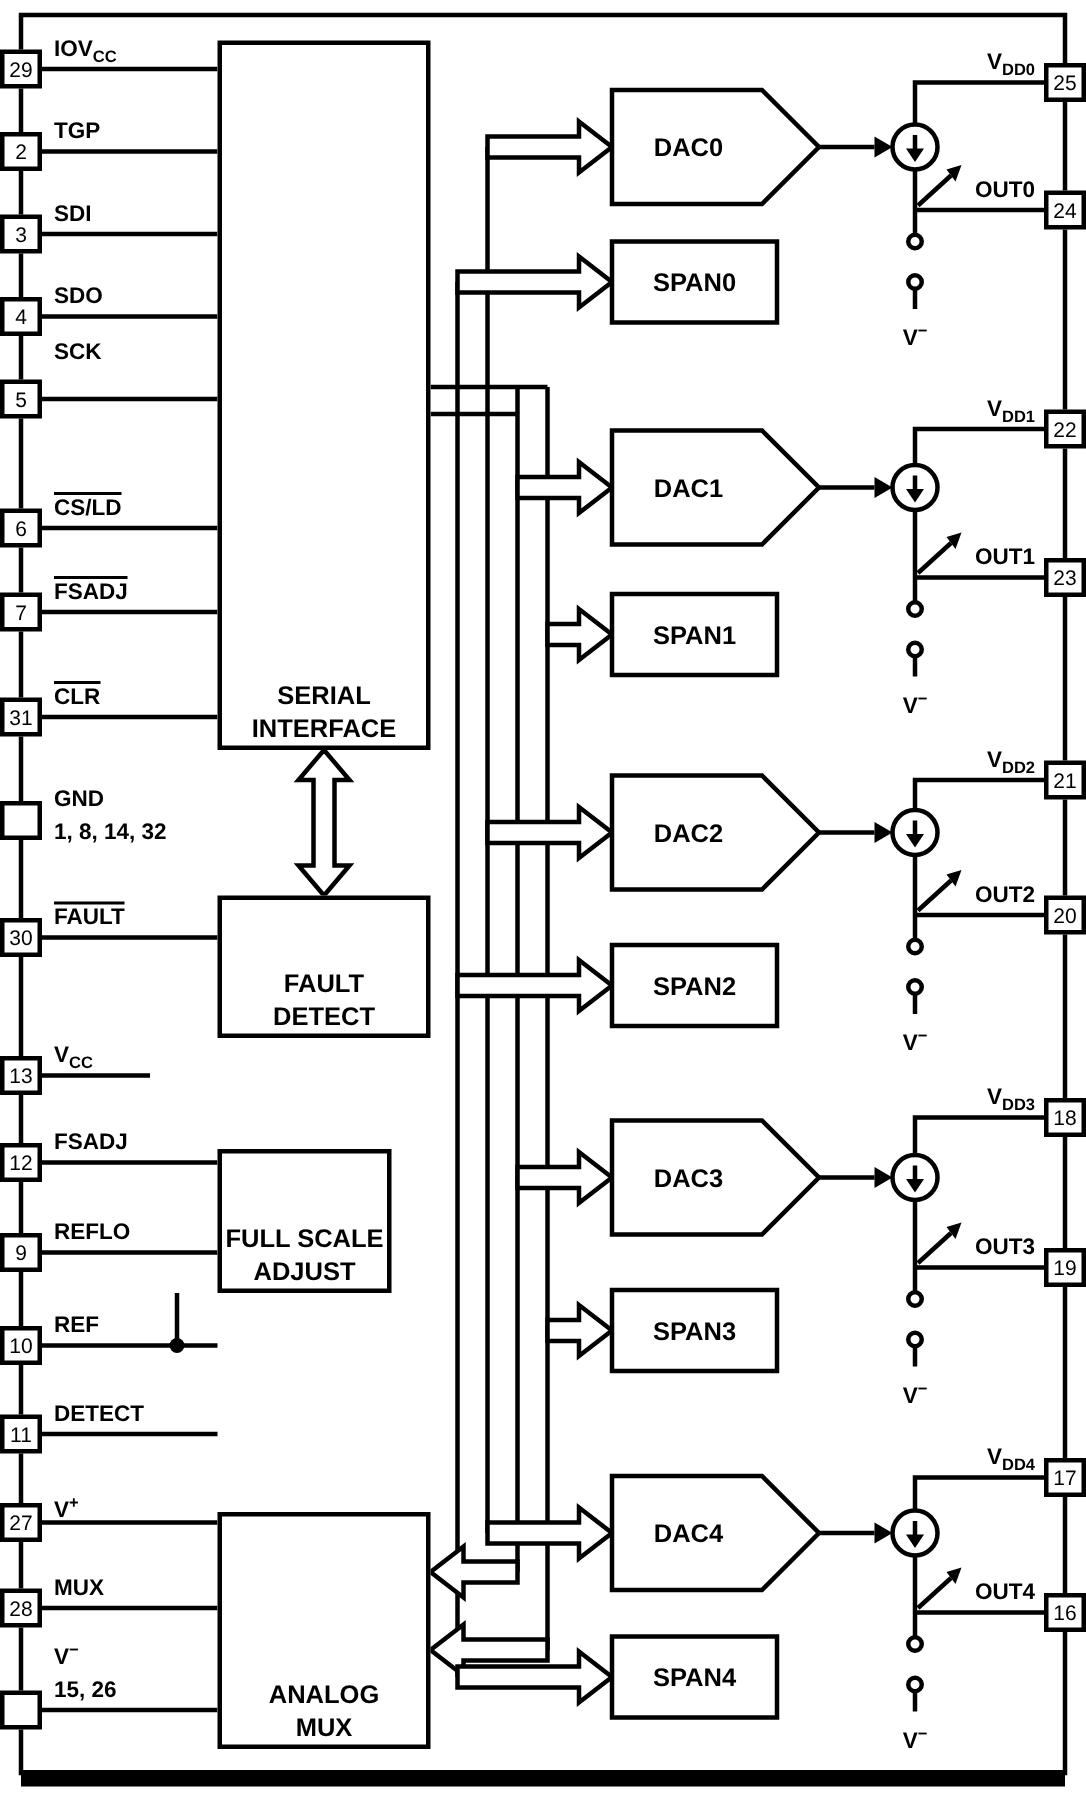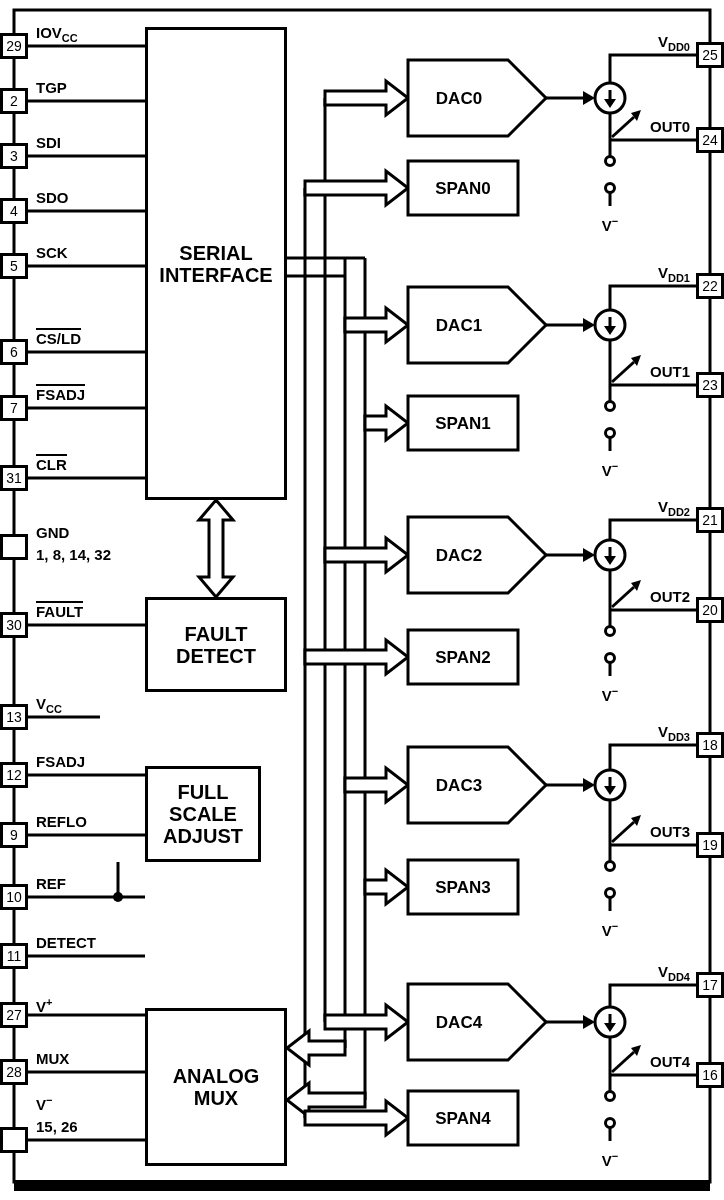--- a/index.html
+++ b/index.html
@@ -17,22 +17,22 @@
   .rp{left:696px;}
   .label{position:absolute;font-size:15px;font-weight:700;white-space:nowrap;line-height:22px;}
   .label sub{font-size:11px;}
   .label sup{font-size:11px;}
   .llab{left:36px;}
   .rlab{right:34px;text-align:left;}
   .gndlab{text-align:center;width:44px;}
   .note{display:block;}
   .ov{display:inline-block;border-top:2px solid #000;line-height:16px;padding-top:1px;}
   .block{position:absolute;box-sizing:border-box;background:#fff;border:3px solid #000;
-         display:flex;flex-direction:column;align-items:center;justify-content:center;
-         font-size:20px;font-weight:700;line-height:22px;text-align:center;}
+         display:flex;flex-direction:column;align-items:center;justify-content:flex-end;
+         font-size:17px;font-weight:700;line-height:22px;text-align:center;}
 </style>
 </head>
 <body>
 
 <div id="figure">
 
 <svg width="724" height="1200" viewBox="0 0 724 1200">
 
   <g>
     <rect class="shape" x="14" y="10" width="696" height="1172"></rect>
@@ -258,21 +258,21 @@
       <span>28</span>
     </div>
 <div class="pinbox lp" style="top:1127px">
       <span></span>
     </div>
 
 <div class="label llab" style="top:22px"><span>IOV</span><sub>CC</sub></div>
 <div class="label llab" style="top:77px"><span>TGP</span></div>
 <div class="label llab" style="top:132px"><span>SDI</span></div>
 <div class="label llab" style="top:187px"><span>SDO</span></div>
-<div class="label llab" style="top:242px"><span>SCK</span></div>
+<div class="label llab" style="top:224px"><span>SCK</span></div>
 <div class="label llab" style="top:328px"><span class="ov">CS/LD</span></div>
 <div class="label llab" style="top:384px"><span class="ov">FSADJ</span></div>
 <div class="label llab" style="top:454px"><span class="ov">CLR</span></div>
 <div class="label llab" style="top:522px"><span>GND</span><span class="note">1, 8, 14, 32</span></div>
 <div class="label llab" style="top:601px"><span class="ov">FAULT</span></div>
 <div class="label llab" style="top:693px"><span>V</span><sub>CC</sub></div>
 <div class="label llab" style="top:751px"><span>FSADJ</span></div>
 <div class="label llab" style="top:811px"><span>REFLO</span></div>
 <div class="label llab" style="top:873px"><span>REF</span></div>
 <div class="label llab" style="top:932px"><span>DETECT</span></div>

